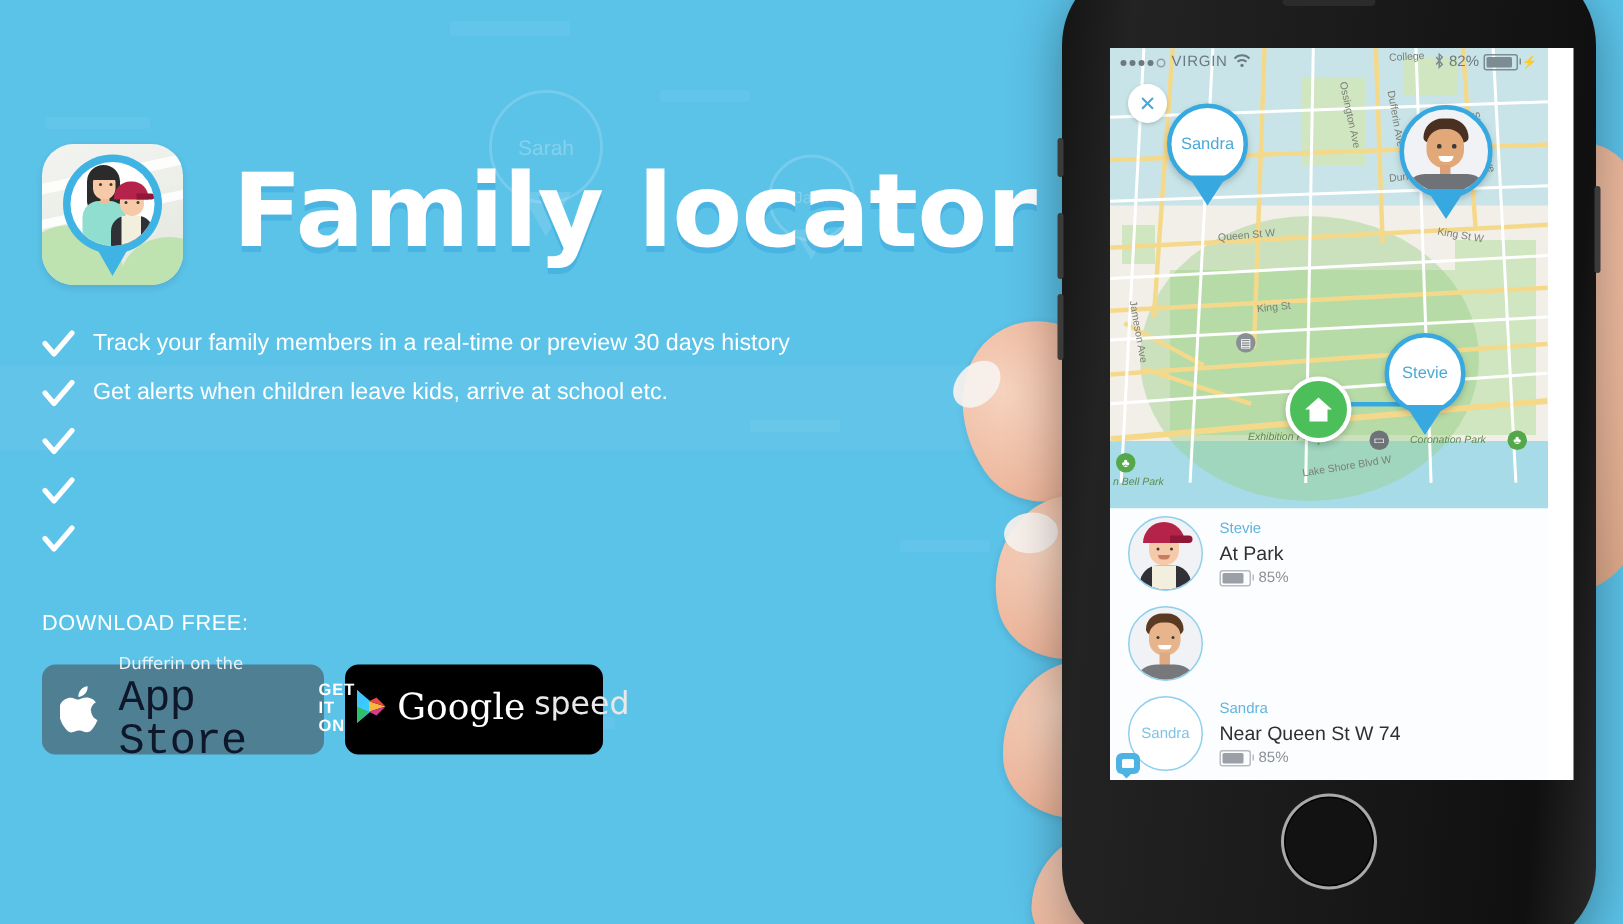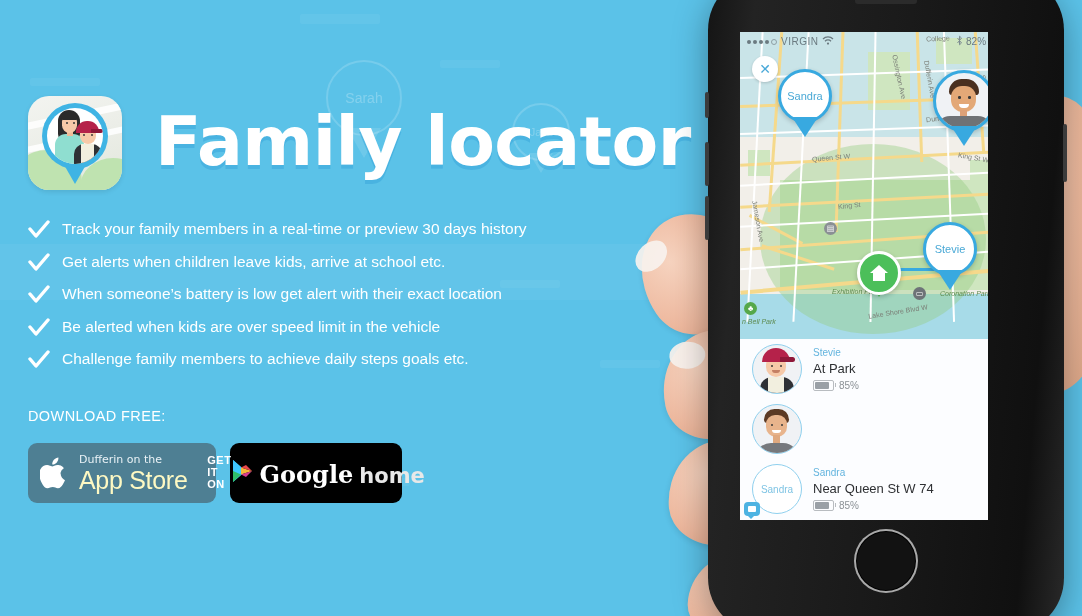--- a/index.html
+++ b/index.html
@@ -95,27 +95,27 @@
   }
 
   #badges{position:absolute;left:28px;top:443px;display:flex;gap:14px;}
   .badge{border-radius:9px;display:flex;align-items:center;cursor:pointer;}
   #badge-appstore{
     width:164px;height:60px;background:#4e7f93;padding:0 12px;
   }
   .apple-glyph{width:30px;height:36px;flex:0 0 30px;margin-right:9px;}
   .badge-txt{display:flex;flex-direction:column;justify-content:center;line-height:1;}
   .badge-small{font-size:11px;color:#e9f2f6;margin-bottom:3px;font-family:"DejaVu Sans",sans-serif;}
-  .badge-big{font-size:25px;color:#fef9c3;font-family:Liberation Sans, sans-serif;letter-spacing:-.3px;}
+  .badge-big{font-size:29px;color:#0f172a;font-family:Liberation Mono, monospace;letter-spacing:-.3px;}
   #badge-googleplay{
     width:152px;height:60px;background:#000000;padding:0 10px;justify-content:center;
   }
   .gp-inner{display:flex;flex-direction:row;align-items:center;}
   .gp-top{font-size:11px;color:#ffffff;font-weight:bold;letter-spacing:.6px;margin-bottom:2px;}
-  .gp-bottom{display:flex;align-items:flex-end;gap:6px;font-weight:bold;}
+  .gp-bottom{display:flex;align-items:flex-start;gap:6px;}
   .gp-bottom .gp-word1{font-family:"DejaVu Serif",serif;font-size:24px;color:#ffffff;line-height:1;}
   .gp-bottom .gp-word2{font-family:"DejaVu Sans",sans-serif;font-size:21px;color:#e8e8e8;line-height:1;}
 
   
   .finger{position:absolute;border-radius:50% 50% 45% 45%/60% 60% 40% 40%;
     background:radial-gradient(ellipse at 35% 30%, #f6d3bf 0%, #eeb99f 55%, #dda184 100%);
     box-shadow:0 2px 6px rgba(0,0,0,.12);}
   .nail{position:absolute;background:#f7f2ee;border-radius:50%;opacity:.92;}
   #thumb-right{position:absolute;right:-10px;top:95px;width:105px;height:300px;
     border-radius:55px 40px 50px 60px;
@@ -123,21 +123,21 @@
 
   
   #phone{
     position:absolute;left:708px;top:-26px;width:356px;height:660px;
     background:linear-gradient(95deg,#141414 0%,#232323 12%,#1a1a1a 50%,#101010 88%,#2a2a2a 100%);
     border-radius:56px;
     box-shadow:0 10px 34px rgba(0,0,0,.35);
   }
   .side-btn{position:absolute;background:#3b3b3b;border-radius:2px;}
   #phone-screen{
-    position:absolute;left:32px;top:58px;width:248px;height:488px;
+    position:absolute;left:32px;top:58px;width:309px;height:488px;
     background:#ffffff;overflow:hidden;
   }
   #home-button{
     position:absolute;left:50%;top:555px;transform:translateX(-50%);
     width:60px;height:60px;border-radius:50%;
     background:#121212;
     border:2px solid rgba(220,220,220,.75);
     box-shadow:inset 0 0 0 1px #000;
   }
   #speaker{position:absolute;left:50%;top:24px;transform:translateX(-50%);
@@ -313,37 +313,34 @@
           </svg>
       </span>
       <span class="feature-text">Get alerts when children leave kids, arrive at school etc.</span>
     </div>
     <div class="feature-row">
       <span class="feature-check">
         <svg width="22" height="20" viewBox="0 0 22 20">
             <path d="M2 9 L8 16 L20 2" stroke="#ffffff" stroke-width="3.4" fill="none" stroke-linecap="round" stroke-linejoin="round"></path>
           </svg>
       </span>
-      <span class="feature-text">When someone’s battery is low get alert with their exact location</span>
     </div>
     <div class="feature-row">
       <span class="feature-check">
         <svg width="22" height="20" viewBox="0 0 22 20">
             <path d="M2 9 L8 16 L20 2" stroke="#ffffff" stroke-width="3.4" fill="none" stroke-linecap="round" stroke-linejoin="round"></path>
           </svg>
       </span>
-      <span class="feature-text">Be alerted when kids are over speed limit in the vehicle</span>
     </div>
     <div class="feature-row">
       <span class="feature-check">
         <svg width="22" height="20" viewBox="0 0 22 20">
             <path d="M2 9 L8 16 L20 2" stroke="#ffffff" stroke-width="3.4" fill="none" stroke-linecap="round" stroke-linejoin="round"></path>
           </svg>
       </span>
-      <span class="feature-text">Challenge family members to achieve daily steps goals etc.</span>
     </div>
   </div>
 
   <div id="download-label">DOWNLOAD FREE:</div>
 
   <div id="badges">
     <div class="badge" id="badge-appstore">
       <span class="apple-glyph">
         <svg width="30" height="36" viewBox="0 0 30 36">
           <path d="M20.5 19.2c0-4 3.2-5.9 3.4-6-1.9-2.7-4.8-3.1-5.8-3.2-2.5-.3-4.8 1.4-6 1.4-1.2 0-3.1-1.4-5.1-1.3-2.6 0-5 1.5-6.4 3.8-2.7 4.7-.7 11.7 2 15.5 1.3 1.9 2.9 4 5 3.9 2-.1 2.8-1.3 5.2-1.3s3.1 1.3 5.2 1.2c2.2 0 3.5-1.9 4.8-3.8 1.5-2.2 2.1-4.3 2.2-4.4-.1 0-4.3-1.6-4.3-6.5z" fill="#ffffff"></path>
@@ -365,21 +362,21 @@
               <path d="M1 1 L14 12 L1 23 Z" fill="#3bccff"></path>
               <path d="M1 1 L14 12 L1 23 Z" fill="url(#gpg)" opacity="0"></path>
               <path d="M1 1 L9 8.5 L1 12 Z" fill="#3ec6ff"></path>
               <path d="M1 12 L9 15.5 L1 23 Z" fill="#2fbf6a"></path>
               <path d="M9 8.5 L20 12 L9 15.5 Z" fill="#f6b93b"></path>
               <path d="M9 8.5 L20 12 L14 6 Z" fill="#e8464a"></path>
               <path d="M9 15.5 L20 12 L14 18 Z" fill="#d63d8e"></path>
             </svg>
           </span>
           <span class="gp-word1">Google</span>
-          <span class="gp-word2">home</span>
+          <span class="gp-word2">speed</span>
         </span>
       </span>
     </div>
   </div>
 </div>
 
 <div id="hand-left">
   <div class="finger" style="left:640px;top:212px;width:115px;height:120px;transform:rotate(-34deg);">
     <div class="nail" style="left:10px;top:8px;width:36px;height:26px;transform:rotate(-10deg)"></div>
   </div>

